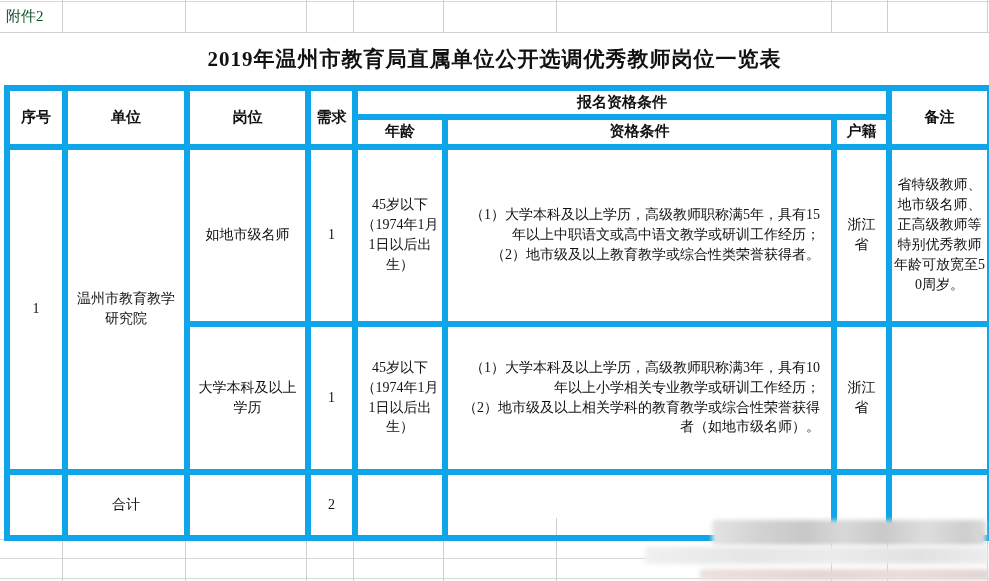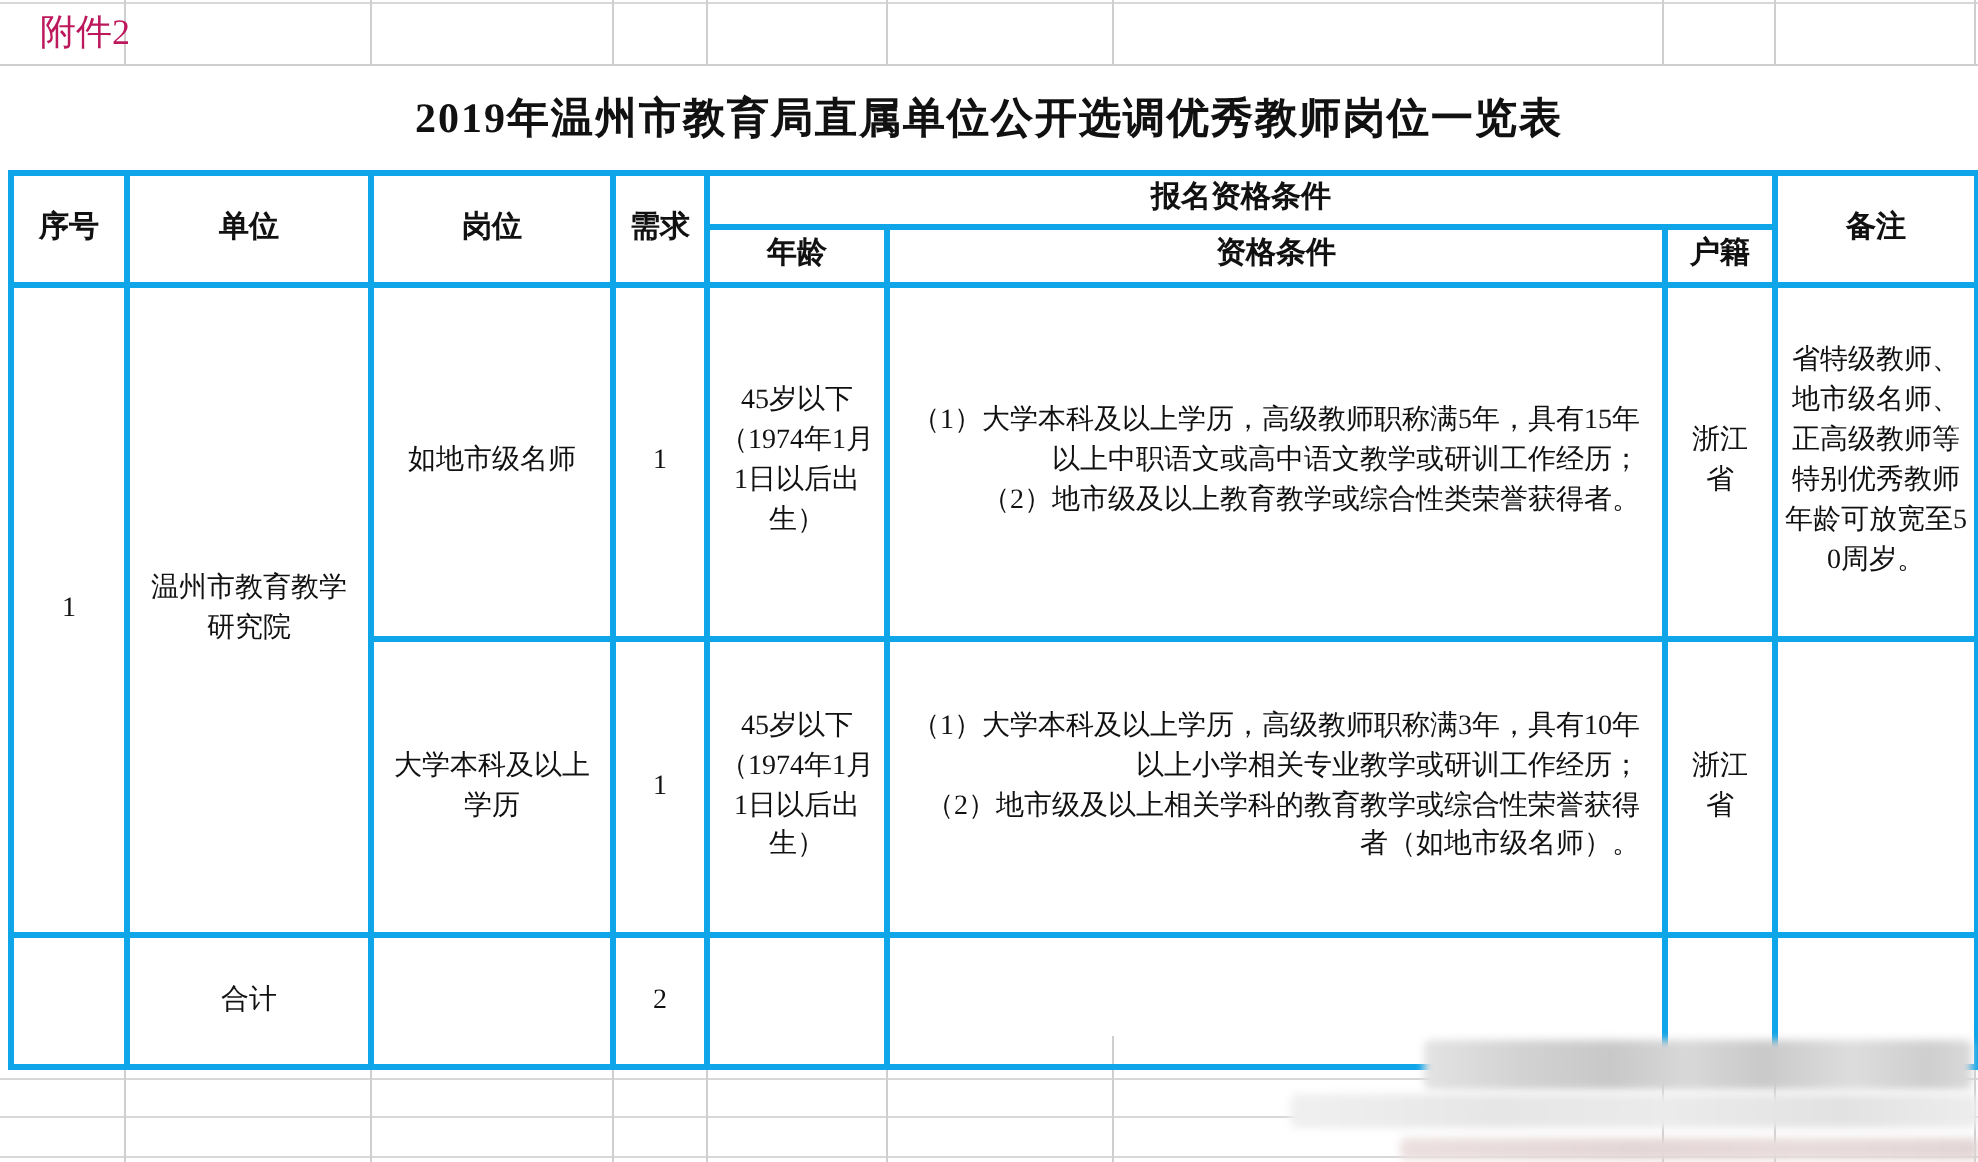--- a/index.html
+++ b/index.html
@@ -34,36 +34,36 @@
       linear-gradient(#cfcfcf,#cfcfcf),linear-gradient(#cfcfcf,#cfcfcf),
       linear-gradient(#cfcfcf,#cfcfcf),linear-gradient(#cfcfcf,#cfcfcf),
       linear-gradient(#cfcfcf,#cfcfcf),linear-gradient(#cfcfcf,#cfcfcf),
       linear-gradient(#cfcfcf,#cfcfcf),linear-gradient(#cfcfcf,#cfcfcf),
       linear-gradient(#cfcfcf,#cfcfcf),
       linear-gradient(#d7d7d7,#d7d7d7),linear-gradient(#d7d7d7,#d7d7d7),linear-gradient(#d7d7d7,#d7d7d7);
     background-size:1px 63px,1px 63px,1px 63px,1px 63px,1px 63px,1px 63px,1px 63px,1px 63px,1px 63px,989px 1px,989px 1px,989px 1px;
     background-position:62px 0,185px 0,306px 0,353px 0,443px 0,556px 0,831px 0,887px 0,987px 0,0 21px,0 40px,0 60px;
   }
   .attachment {
-    position:absolute; left:20px; top:6px;
-    font-size:18px; line-height:20px; color:#be185d;
+    position:absolute; left:6px; top:6px;
+    font-size:15px; line-height:20px; color:#14532d;
   }
   .doc-title {
     position:absolute; left:0; top:33px; width:989px; height:52px;
     line-height:52px; text-align:center;
     font-size:21px; font-weight:bold; letter-spacing:1px;
   }
   table.positions {
     position:absolute; left:4px; top:85px;
     border-collapse:collapse; table-layout:fixed;
     width:984px;
     border:2px solid #000;
   }
   .positions th, .positions td {
-    border:3px solid #0ea5e9;
+    border:6px solid #0ea5e9;
     text-align:center; vertical-align:middle;
     font-size:14px; line-height:1.42;
     padding:1px 6px;
     overflow:hidden;
     word-break:break-all;
   }
   .positions th { font-size:15px; font-weight:bold; padding:1px 2px; }
   td.qual { text-align:right; white-space:pre-wrap; padding:2px 11px; }
   td.age  { white-space:pre-wrap; padding:14px 2px; }
   td.remark { white-space:normal; padding:2px 2px; }

